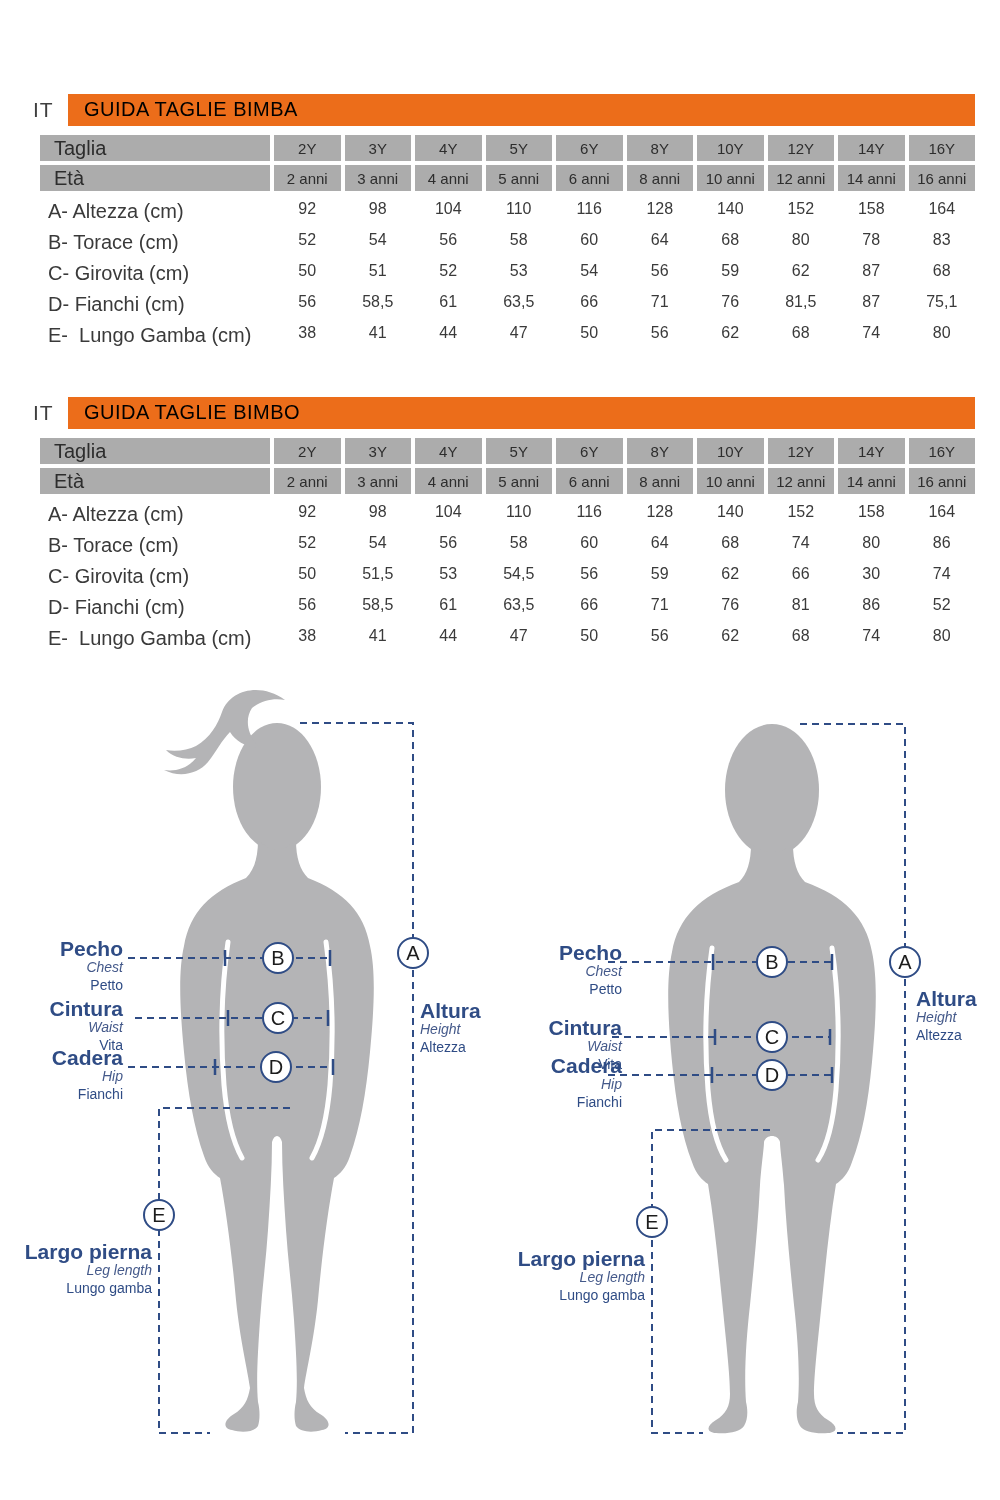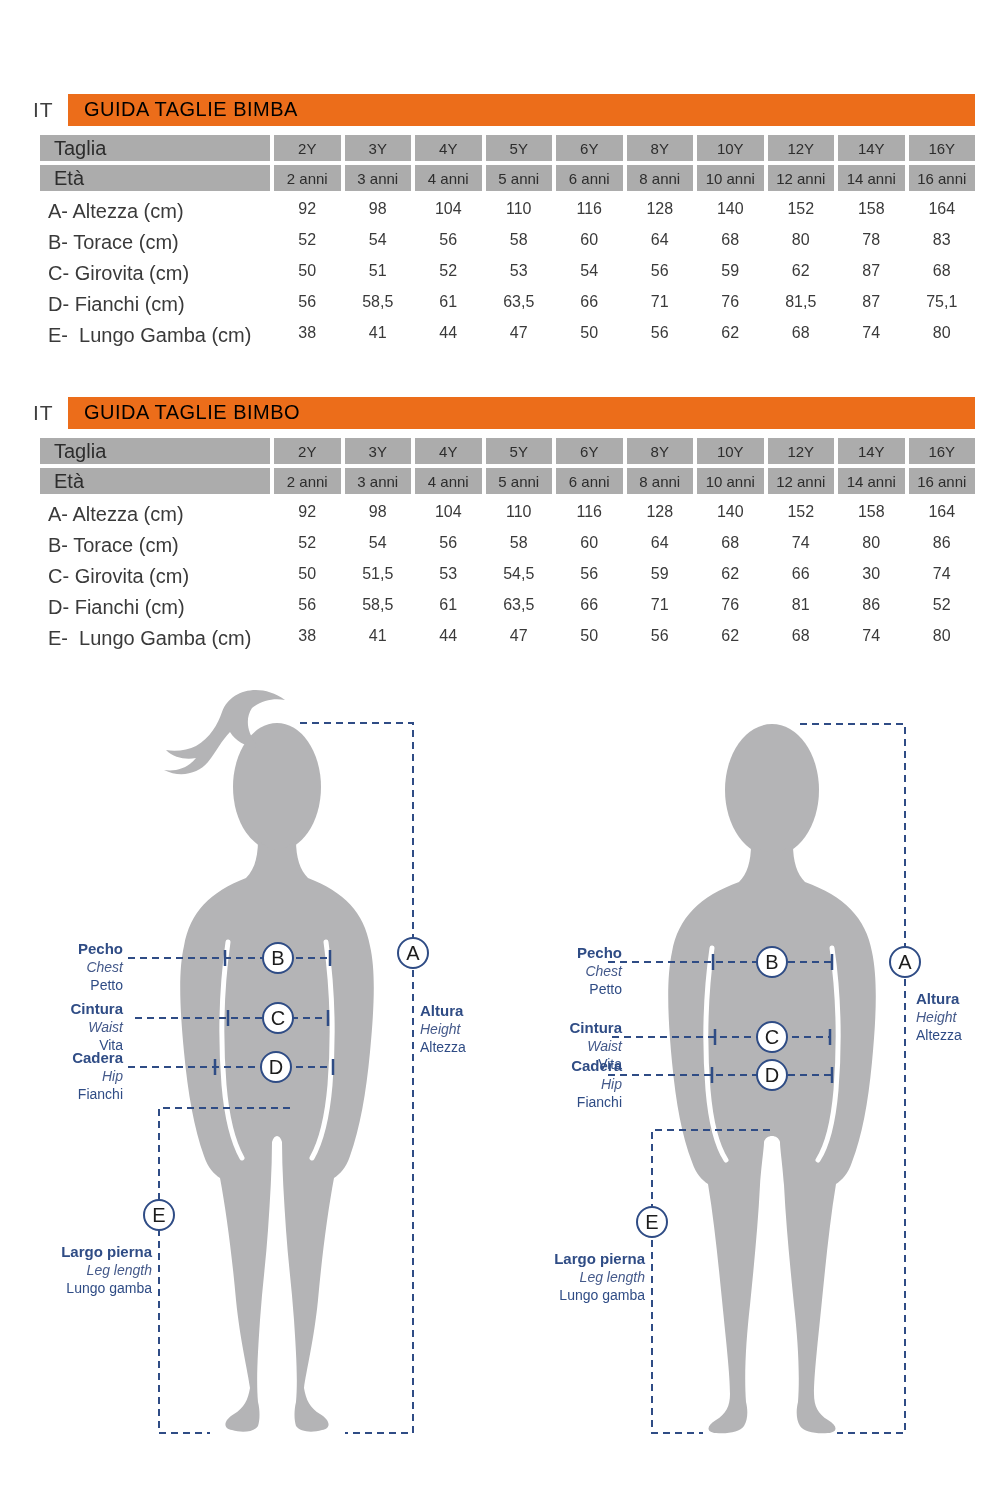--- a/index.html
+++ b/index.html
@@ -28,21 +28,21 @@
   .tbl2{margin-top:42px;}
 
   
   .diagram{position:absolute;left:0;top:680px;width:1000px;height:820px;}
   .diagram svg{position:absolute;left:0;top:0;}
   .marker{position:absolute;width:32px;height:32px;border:2px solid #2F4C85;border-radius:50%;
           background:#ffffff;display:flex;align-items:center;justify-content:center;
           font-size:20px;color:#1c1c1c;transform:translate(-50%,-50%);box-sizing:border-box;}
   .lbl{position:absolute;line-height:18px;}
   .lbl.r{text-align:right;}
-  .l1{font-weight:bold;font-size:15px;color:#2F4C85;}
+  .l1{font-weight:bold;font-size:21px;color:#2F4C85;}
   .l2{font-style:italic;font-size:14px;color:#44598a;}
   .l3{font-size:14px;color:#2F4C85;}
 </style>
 </head>
 <body>
 
 <div class="page">
 
   <section style="padding-top:94px;">
     <div class="banner-row">

